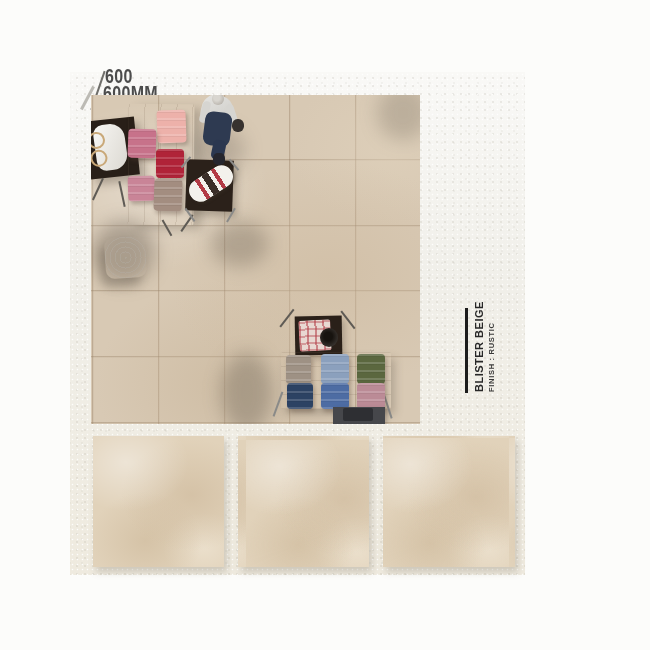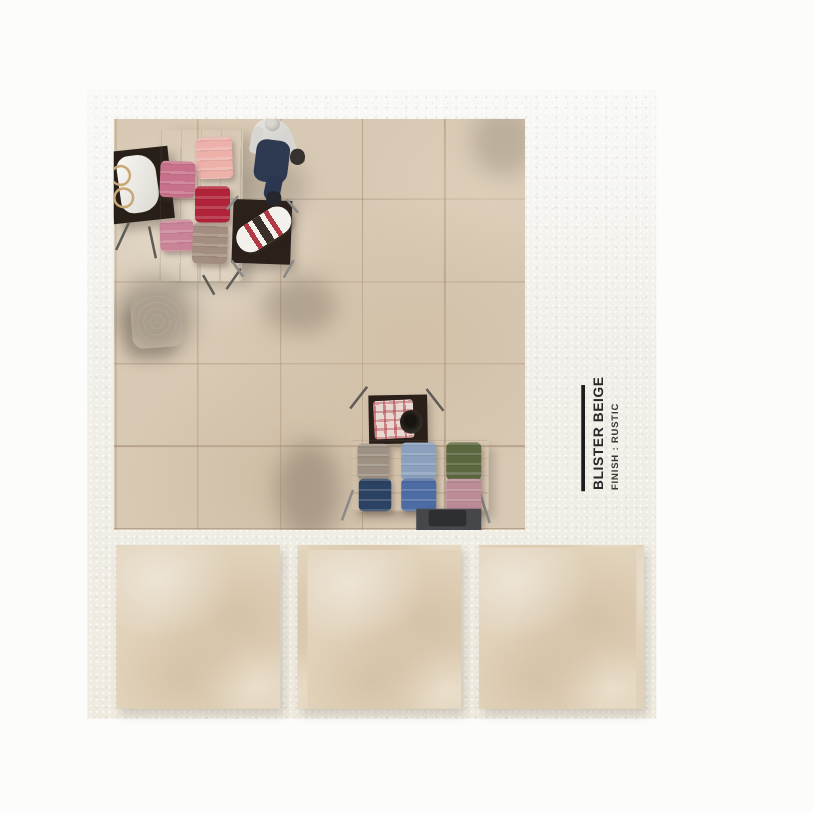--- a/index.html
+++ b/index.html
@@ -139,20 +139,26 @@
   .pname{font-size:11px;font-weight:800;letter-spacing:.5px;white-space:nowrap;}
   .pfinish{font-size:7.5px;font-weight:700;letter-spacing:.7px;white-space:nowrap;margin-top:2px;color:#3a3a3a;}
 </style>
 </head>
 <body>
 
 <div class="canvas">
 
   <div class="wall"></div>
 
+  <div class="size-label">
+    <div class="slash1"></div>
+    <div class="slash2"></div>
+    <div class="size-line l1">600</div>
+    <div class="size-line l2">600MM</div>
+  </div>
 
   <div class="scene">
     <div class="floor"></div>
 
     <div class="sh a"></div>
     <div class="sh b"></div>
     <div class="sh c"></div>
     <div class="sh d"></div>
     <div class="sh e"></div>
 

